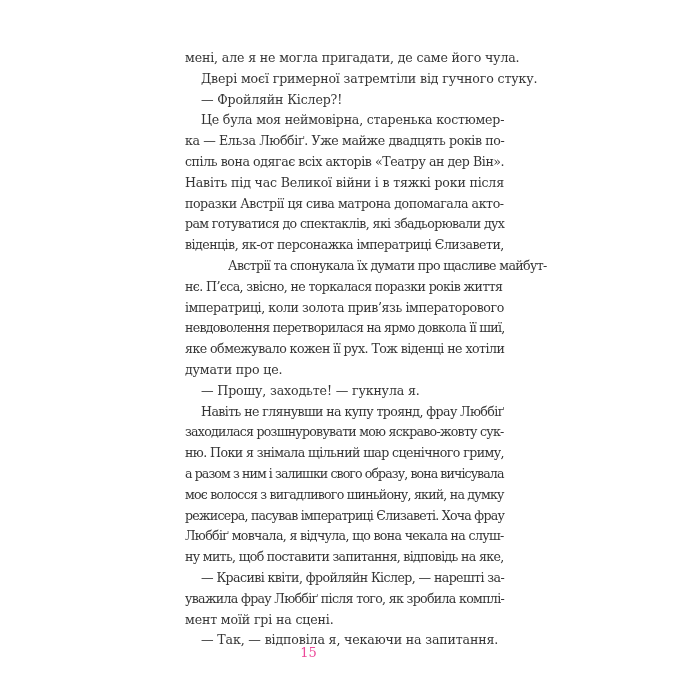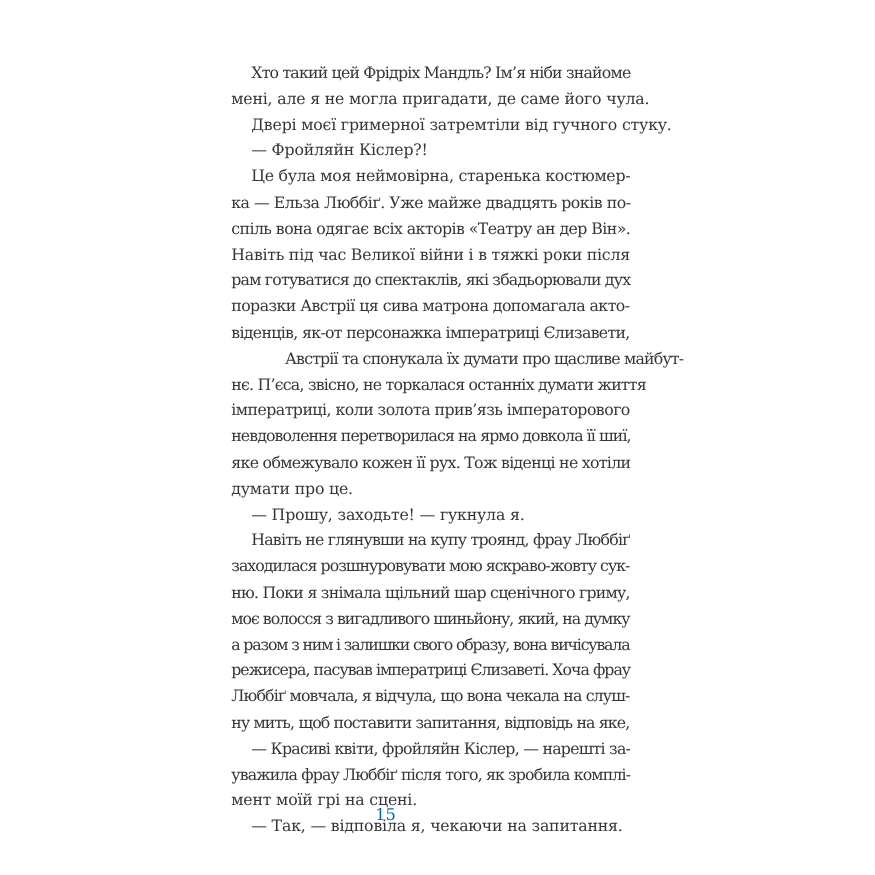--- a/index.html
+++ b/index.html
@@ -53,68 +53,67 @@
       text-indent: 0;
     }
     .page-number {
       position: absolute;
       left: 0;
       width: 617px;
       top: 645px;
       text-align: center;
       font-family: "DejaVu Serif", "Liberation Serif", serif;
       font-size: 13px;
-      color: #0369a1;
+      color: #ec4899;
     }
   </style>
 </head>
 <body>
 
 <div class="page">
   <div class="text-block">
 
     <p class="para">
-      <span class="ln first" style="white-space: nowrap; display: block; text-align-last: left; letter-spacing: -0.639362px;">Хто такий цей Фрідріх Мандль? Ім’я ніби знайоме</span>
       <span class="ln last">мені, але я не могла пригадати, де саме його чула.</span>
     </p>
 
     <p class="para">
       <span class="ln first last">Двері моєї гримерної затремтіли від гучного стуку.</span>
     </p>
 
     <p class="para">
       <span class="ln first last">— Фройляйн Кіслер?!</span>
     </p>
 
     <p class="para">
       <span class="ln first" style="white-space: nowrap; display: block; text-align-last: left; letter-spacing: -0.219767px;">Це була моя неймовірна, старенька костюмер-</span>
       <span class="ln" style="white-space: nowrap; display: block; text-align-last: left; letter-spacing: -0.384043px;">ка — Ельза Люббіґ. Уже майже двадцять років по-</span>
       <span class="ln" style="white-space: nowrap; display: block; text-align-last: left; letter-spacing: -0.444118px;">спіль вона одягає всіх акторів «Театру ан дер Він».</span>
       <span class="ln" style="white-space: nowrap; display: block; text-align-last: left; letter-spacing: -0.190816px;">Навіть під час Великої війни і в тяжкі роки після</span>
+      <span class="ln" style="white-space: nowrap; display: block; text-align-last: left; letter-spacing: -0.441667px;">поразки Австрії ця сива матрона допомагала акто-</span>
       <span class="ln" style="white-space: nowrap; display: block; text-align-last: left; letter-spacing: -0.63px;">рам готуватися до спектаклів, які збадьорювали дух</span>
-      <span class="ln" style="white-space: nowrap; display: block; text-align-last: left; letter-spacing: -0.441667px;">поразки Австрії ця сива матрона допомагала акто-</span>
       <span class="ln" style="white-space: nowrap; display: block; text-align-last: left; letter-spacing: -0.537755px;">віденців, як-от персонажка імператриці Єлизавети,</span>
       <span class="ln" style="white-space: nowrap; display: block; text-align-last: left; letter-spacing: -0.65px; margin-left: 43px;">Австрії та спонукала їх думати про щасливе майбут-</span>
-      <span class="ln" style="white-space: nowrap; display: block; text-align-last: left; letter-spacing: -0.611538px;">нє. П’єса, звісно, не торкалася останніх думати життя</span>
+      <span class="ln" style="white-space: nowrap; display: block; text-align-last: left; letter-spacing: -0.611538px;">нє. П’єса, звісно, не торкалася поразки років життя</span>
       <span class="ln" style="white-space: nowrap; display: block; text-align-last: left; letter-spacing: -0.420833px;">імператриці, коли золота прив’язь імператорового</span>
       <span class="ln" style="white-space: nowrap; display: block; text-align-last: left; letter-spacing: -0.73px;">невдоволення перетворилася на ярмо довкола її шиї,</span>
       <span class="ln" style="white-space: nowrap; display: block; text-align-last: left; letter-spacing: -0.55px;">яке обмежувало кожен її рух. Тож віденці не хотіли</span>
       <span class="ln last">думати про це.</span>
     </p>
 
     <p class="para">
       <span class="ln first last">— Прошу, заходьте! — гукнула я.</span>
     </p>
 
     <p class="para">
       <span class="ln first" style="white-space: nowrap; display: block; text-align-last: left; letter-spacing: -0.606522px;">Навіть не глянувши на купу троянд, фрау Люббіґ</span>
       <span class="ln" style="white-space: nowrap; display: block; text-align-last: left; letter-spacing: -0.754167px;">заходилася розшнуровувати мою яскраво-жовту сук-</span>
       <span class="ln" style="white-space: nowrap; display: block; text-align-last: left; letter-spacing: -0.5875px;">ню. Поки я знімала щільний шар сценічного гриму,</span>
+      <span class="ln" style="white-space: nowrap; display: block; text-align-last: left; letter-spacing: -0.923585px;">а разом з ним і залишки свого образу, вона вичісувала</span>
       <span class="ln" style="white-space: nowrap; display: block; text-align-last: left; letter-spacing: -0.79px;">моє волосся з вигадливого шиньйону, який, на думку</span>
-      <span class="ln" style="white-space: nowrap; display: block; text-align-last: left; letter-spacing: -0.923585px;">а разом з ним і залишки свого образу, вона вичісувала</span>
       <span class="ln" style="white-space: nowrap; display: block; text-align-last: left; letter-spacing: -0.77px;">режисера, пасував імператриці Єлизаветі. Хоча фрау</span>
       <span class="ln" style="white-space: nowrap; display: block; text-align-last: left; letter-spacing: -0.67px;">Люббіґ мовчала, я відчула, що вона чекала на слуш-</span>
       <span class="ln" style="white-space: nowrap; display: block; text-align-last: left; letter-spacing: -0.679412px;">ну мить, щоб поставити запитання, відповідь на яке,</span>
     </p>
 
     <p class="para">
       <span class="ln first" style="white-space: nowrap; display: block; text-align-last: left; letter-spacing: -0.596809px;">— Красиві квіти, фройляйн Кіслер, — нарешті за-</span>
       <span class="ln" style="white-space: nowrap; display: block; text-align-last: left; letter-spacing: -0.69px;">уважила фрау Люббіґ після того, як зробила комплі-</span>
       <span class="ln last">мент моїй грі на сцені.</span>
     </p>

